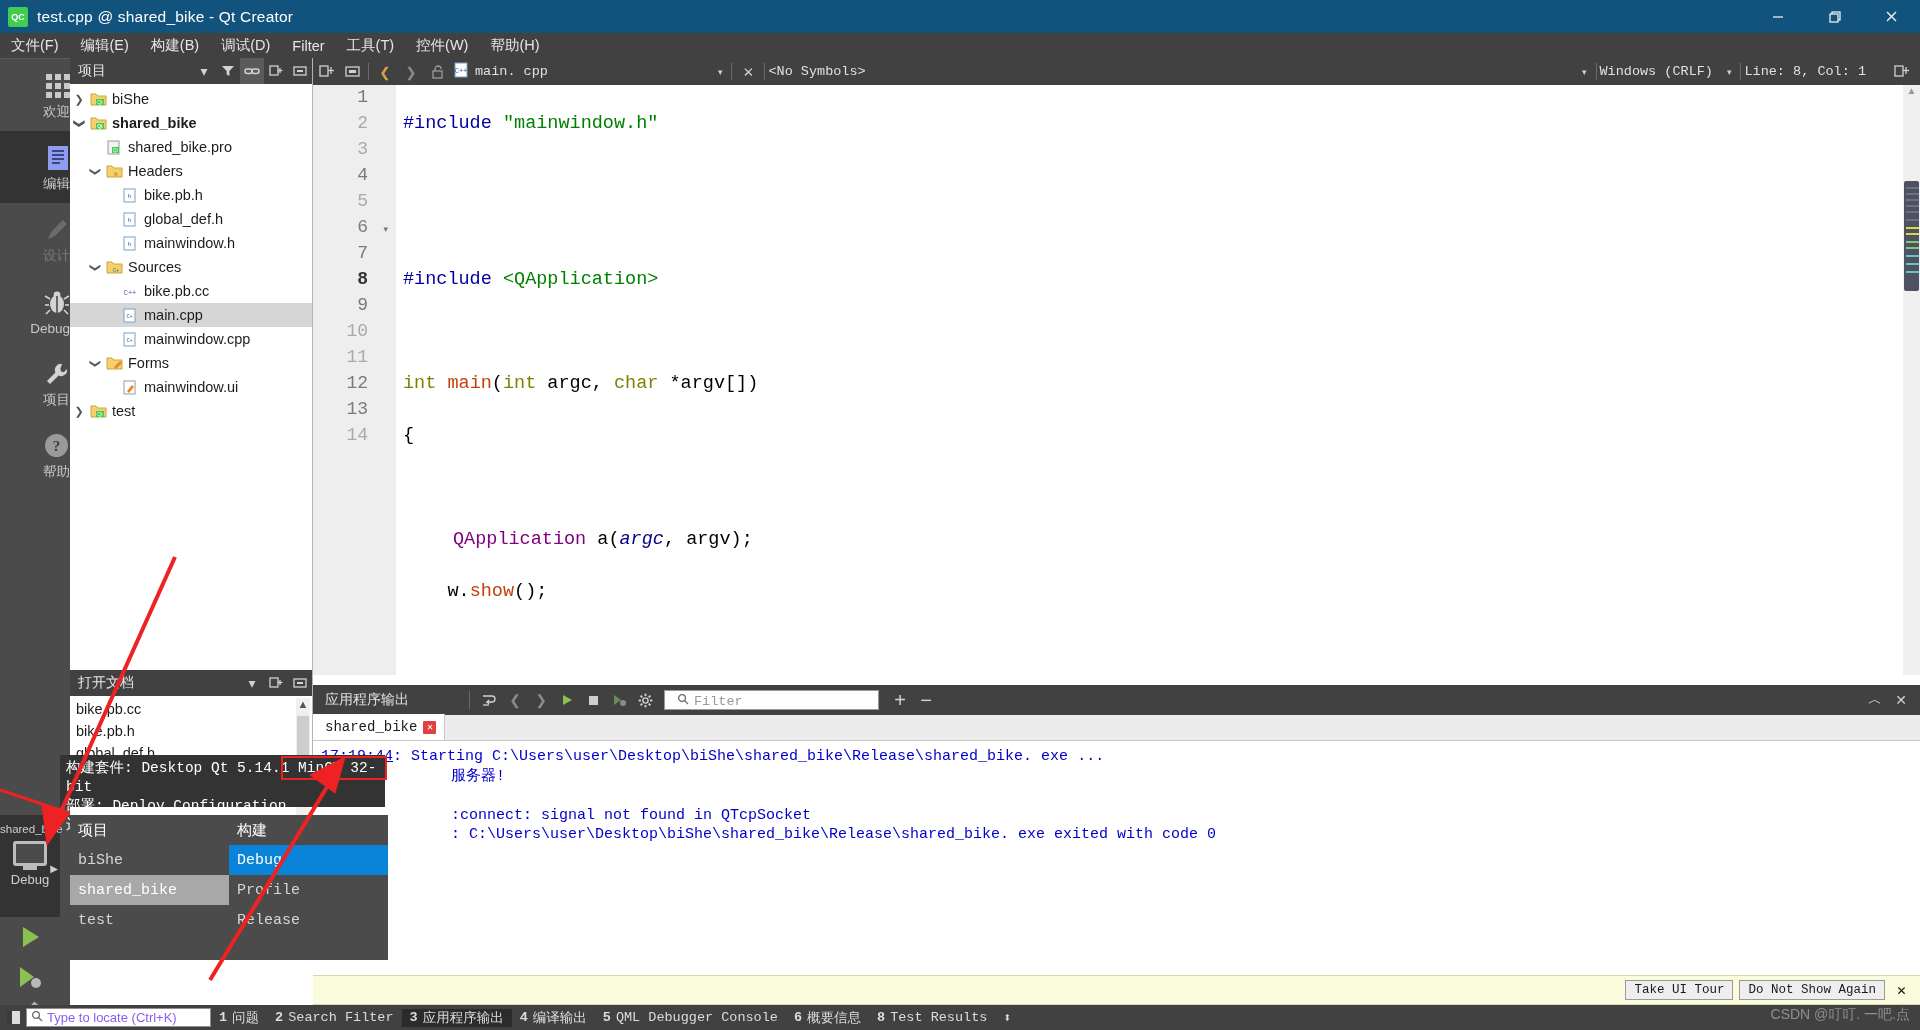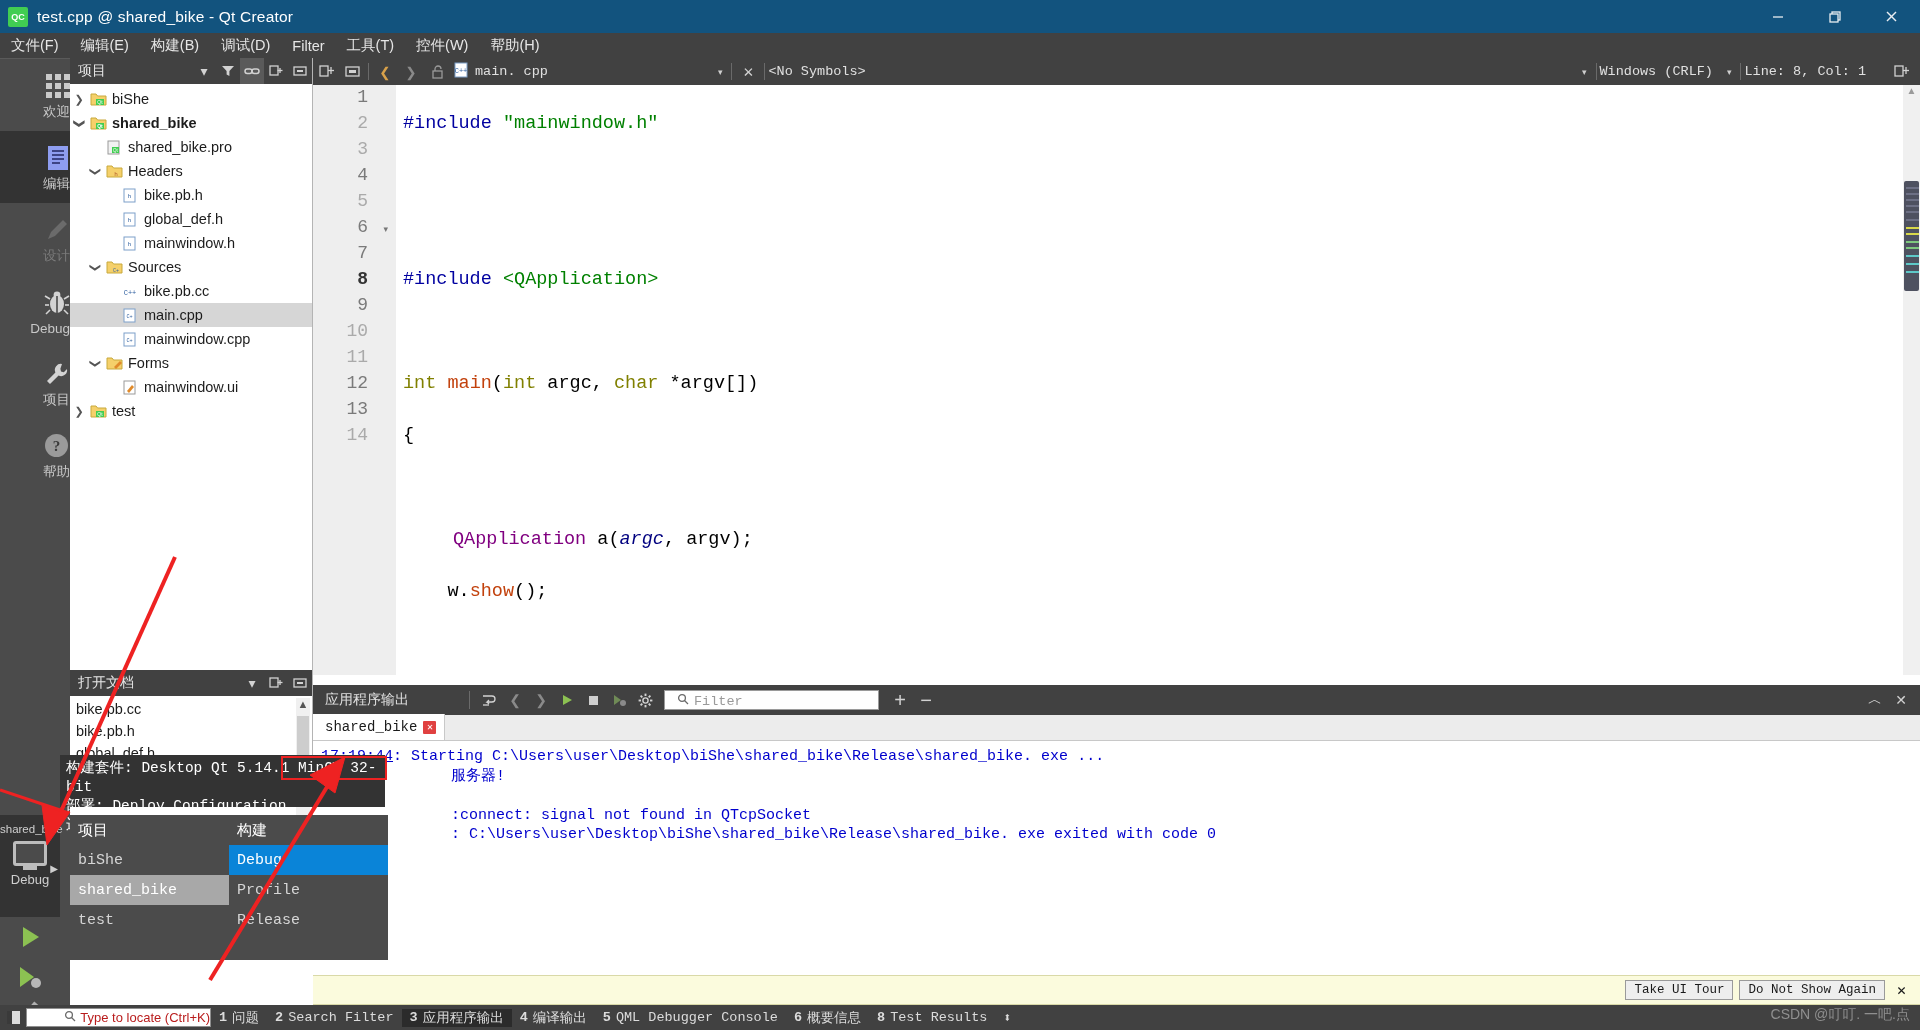--- a/index.html
+++ b/index.html
@@ -223,21 +223,21 @@
   #tourbar .tclose{padding:0 6px;font-size:15px;}
 
   
   #statusbar{
     position:absolute;left:0;top:1005px;width:1920px;height:25px;
     background:#414141;color:#dcdcdc;display:flex;align-items:center;font-size:13.5px;
   }
   #statusbar .sb-toggle{width:26px;height:25px;display:flex;align-items:center;justify-content:center;}
   #locatebox{
     width:185px;height:19px;background:#ffffff;border:1px solid #8f8f8f;
-    display:flex;align-items:center;padding-left:4px;color:#b91c1c;font-size:13px;justify-content:flex-end;
+    display:flex;align-items:center;padding-left:4px;color:#8b5cf6;font-size:13px;
   }
   #statusbar .sitem{padding:0 8px;display:flex;align-items:center;gap:5px;white-space:nowrap;
                     font-family:"Liberation Mono",monospace;font-size:13.5px;}
   #statusbar .sitem.on{background:#2b2b2b;}
   #watermark{
     position:absolute;right:10px;top:1006px;color:#8f8f8f;font-size:14px;z-index:70;
   }
 </style>
 </head>
 <body>

